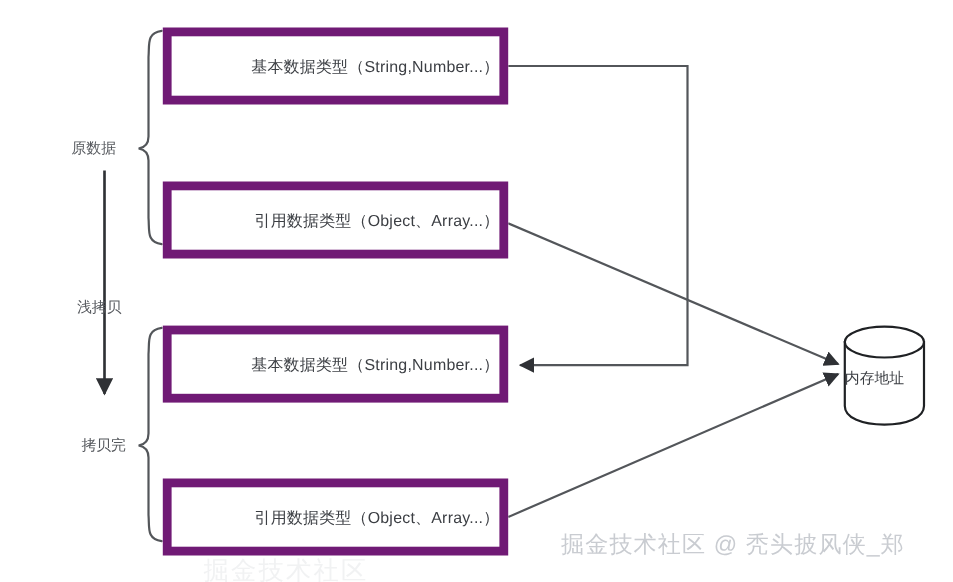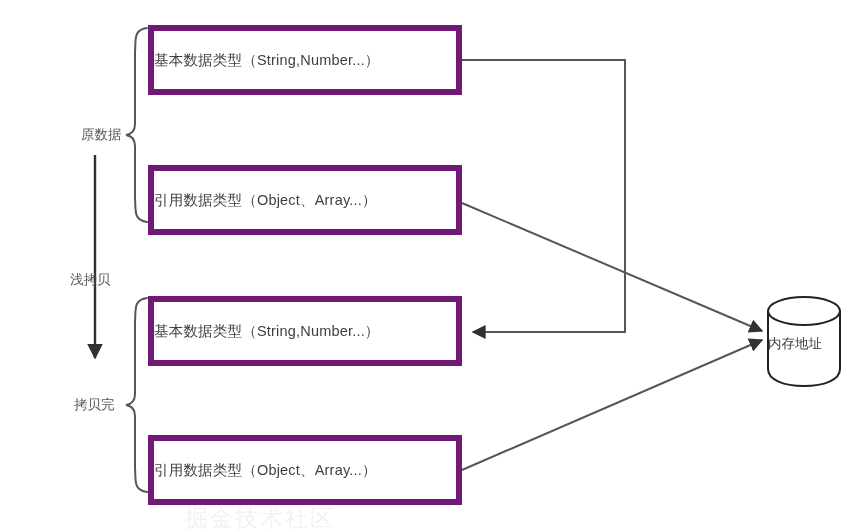--- a/index.html
+++ b/index.html
@@ -18,25 +18,25 @@
   .svg-layer {
     position: absolute;
     left: 0;
     top: 0;
     width: 866px;
     height: 529px;
   }
   .node-box {
     position: absolute;
     box-sizing: border-box;
-    border: 6px solid #701a75;
+    border: 8px solid #701a75;
     background: #ffffff;
     display: flex;
     align-items: center;
-    justify-content: flex-start;
+    justify-content: flex-end;
   }
   .node-label {
     font-size: 14.5px;
     color: #3c3f44;
     letter-spacing: 0.2px;
     white-space: nowrap;
     user-select: none;
   }
   .side-label {
     position: absolute;
@@ -127,24 +127,25 @@
   </div>
 
   <div class="node-box" style="left:148px; top:296px; width:314px; height:70px;">
     <span class="node-label">基本数据类型（String,Number...）</span>
   </div>
 
   <div class="node-box" style="left:148px; top:435px; width:314px; height:70px;">
     <span class="node-label">引用数据类型（Object、Array...）</span>
   </div>
 
-  <div class="side-label" style="left:81px; top:126px;">原数据</div>
+  <div class="side-label" style="left:65px; top:126px;">原数据</div>
 
   <div class="side-label" style="left:70px; top:245px;margin-top:26px;">浅拷贝</div>
 
   <div class="side-label" style="left:74px; top:396px;">拷贝完</div>
 
   <div class="cyl-label" style="left:768px; top:335px; width:52px;">内存地址</div>
 
+  <div class="watermark" style="left:510px; top:481px;">掘金技术社区 @ 秃头披风侠_郑</div>
 
   <div class="watermark-faint" style="left:185px; top:503px;">掘金技术社区</div>
 
 </div>
 
 </body></html>

